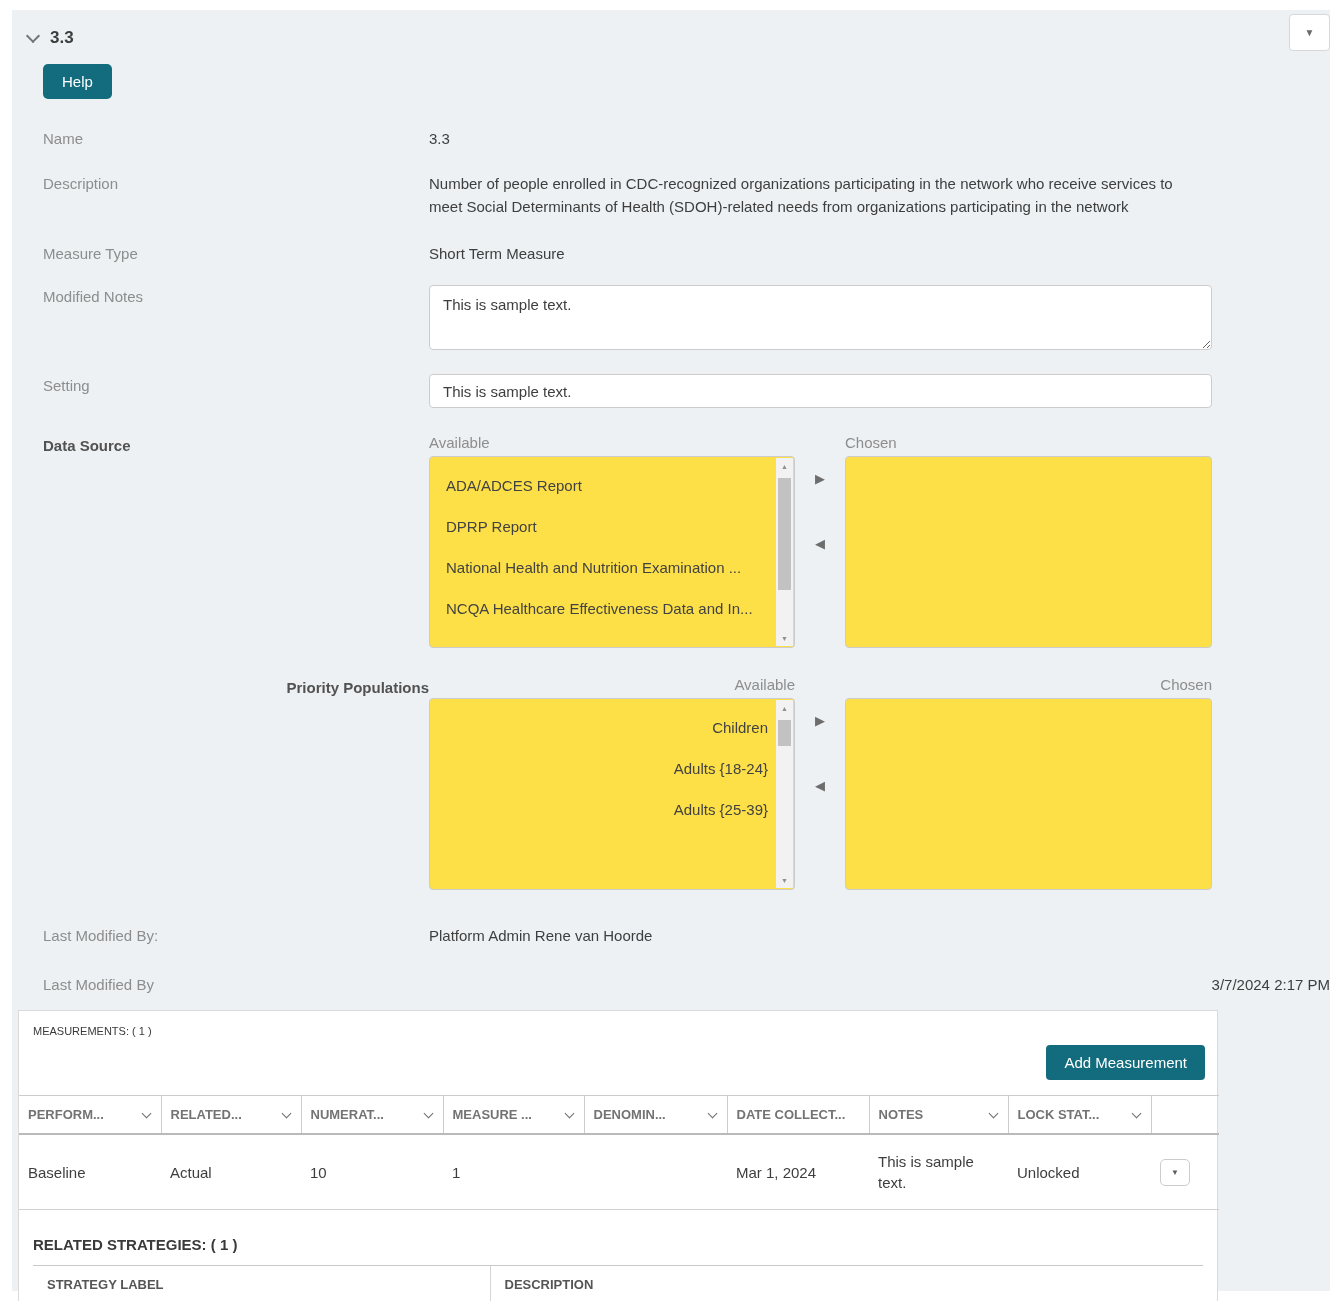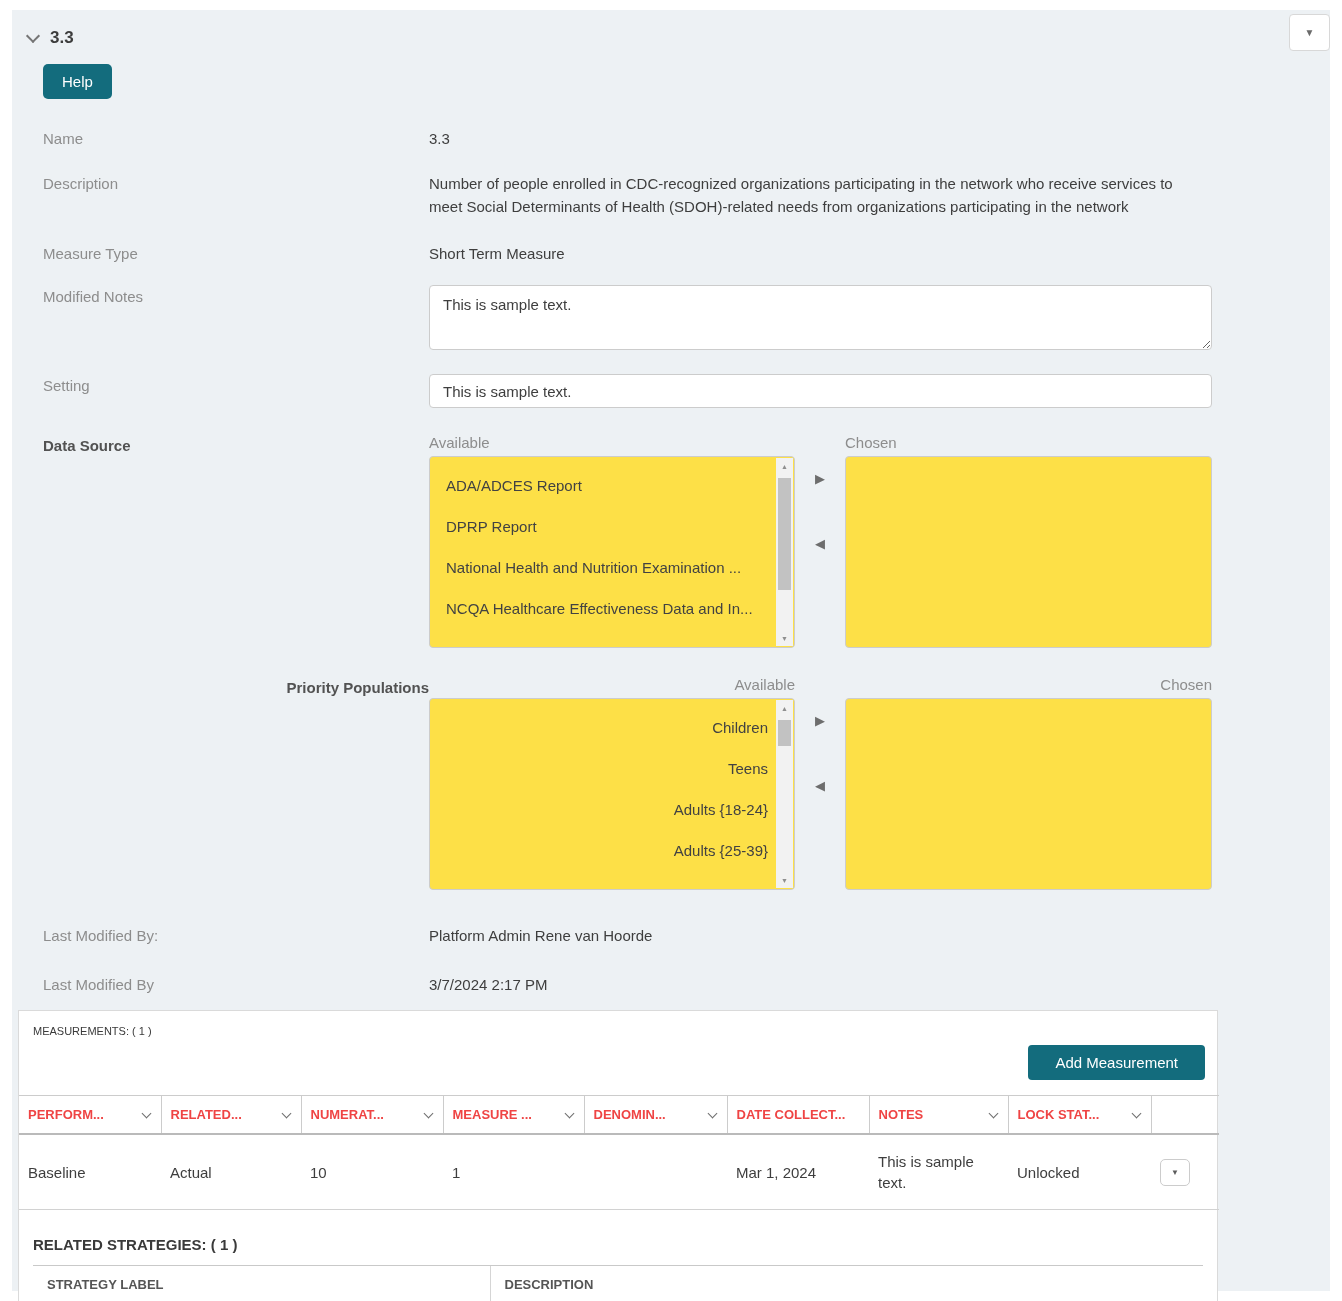--- a/index.html
+++ b/index.html
@@ -44,45 +44,45 @@
   .sb-btn.up { top: 0; }
   .sb-btn.down { bottom: 0; }
   .sb-thumb { position: absolute; left: 2px; width: 13px; background: #c2c2c2; cursor: pointer; }
   .sb-thumb.ds { top: 20px; height: 112px; }
   .sb-thumb.pp { top: 20px; height: 26px; }
 
   
   .panel { margin: 14px 0 0 6px; width: 1200px; background: #fff; border: 1px solid #dadada; padding-bottom: 4px; }
   .panel-title { padding: 14px 14px 0; font-size: 11px; color: #3a3a3a; }
   .panel-actions { text-align: right; padding-right: 12px; margin-top: 8px; }
-  .add-btn { border-radius: 4px; padding: 9px 27px; }
+  .add-btn { border-radius: 4px; padding: 9px 18px; }
 
   table.mtable { width: 100%; border-collapse: collapse; table-layout: fixed; margin-top: 15px; }
-  table.mtable th { border-top: 1px solid #ccc; border-bottom: 2px solid #bababa; font-size: 13px; font-weight: bold; color: #ef4444; text-align: left; padding: 11px 9px; white-space: nowrap; overflow: hidden; }
+  table.mtable th { border-top: 1px solid #ccc; border-bottom: 2px solid #bababa; font-size: 13px; font-weight: bold; color: #737373; text-align: left; padding: 11px 9px; white-space: nowrap; overflow: hidden; }
   table.mtable th + th { border-left: 1px solid #ccc; }
   .th-inner { display: flex; align-items: center; justify-content: space-between; }
   .hdr-chev { display: inline-block; width: 7px; height: 7px; border-right: 1.6px solid #6e6e6e; border-bottom: 1.6px solid #6e6e6e; transform: rotate(45deg); margin: -3px 2px 0 4px; flex: 0 0 auto; cursor: pointer; }
   table.mtable td { border-bottom: 1px solid #d2d2d2; padding: 16px 9px; color: #3e3e3e; vertical-align: middle; line-height: 21px; }
   .row-menu-btn { width: 30px; height: 27px; background: #fff; border: 1px solid #ccc; border-radius: 5px; color: #5c5c5c; font-size: 8px; cursor: pointer; }
 
   .rs-title { margin: 26px 14px 0; font-size: 15px; font-weight: bold; color: #3a3a3a; }
   table.stable { width: calc(100% - 28px); margin: 12px 14px 0; border-collapse: collapse; table-layout: fixed; }
   table.stable th { border-top: 1px solid #c9c9c9; border-bottom: 1px solid #c9c9c9; font-size: 13px; font-weight: bold; color: #555; text-align: left; padding: 11px 14px; }
   table.stable th + th { border-left: 1px solid #d5d5d5; }
 
   
   .mt-name { margin-top: 28px; }
   .mt-desc { margin-top: 22px; }
   .mt-mtype { margin-top: 24px; }
   .mt-pnotes { margin-top: 20px; }
   .mt-setting { margin-top: 24px; }
   .mt-ds { margin-top: 26px; }
   .mt-pp { margin-top: 28px; text-align: right; }
   .mt-lmb1 { margin-top: 34px; }
-  .mt-lmb2 { margin-top: 26px; }
+  .mt-lmb2 { margin-top: 26px; justify-content: space-between; }
 </style>
 </head>
 <body>
 
 <div class="gray-container">
 
   <div class="sec-header">
     <span class="chev-down"></span>
     <span class="sec-title">3.3</span>
   </div>
@@ -156,21 +156,20 @@
 
   
   <div class="frow mt-pp">
     <div class="flabel bold">Priority Populations</div>
     <div class="duallist">
       <div class="dl-col">
         <div class="dl-label">Available</div>
         <div class="listbox">
           <div class="list-items">
             <div class="list-item">Children</div>
-            <div class="list-item">Teens</div>
             <div class="list-item">Adults {18-24}</div>
             <div class="list-item">Adults {25-39}</div>
           </div>
           <div class="sb">
             <div class="sb-btn up">▲</div>
             <div class="sb-thumb pp"></div>
             <div class="sb-btn down">▼</div>
           </div>
         </div>
       </div>

